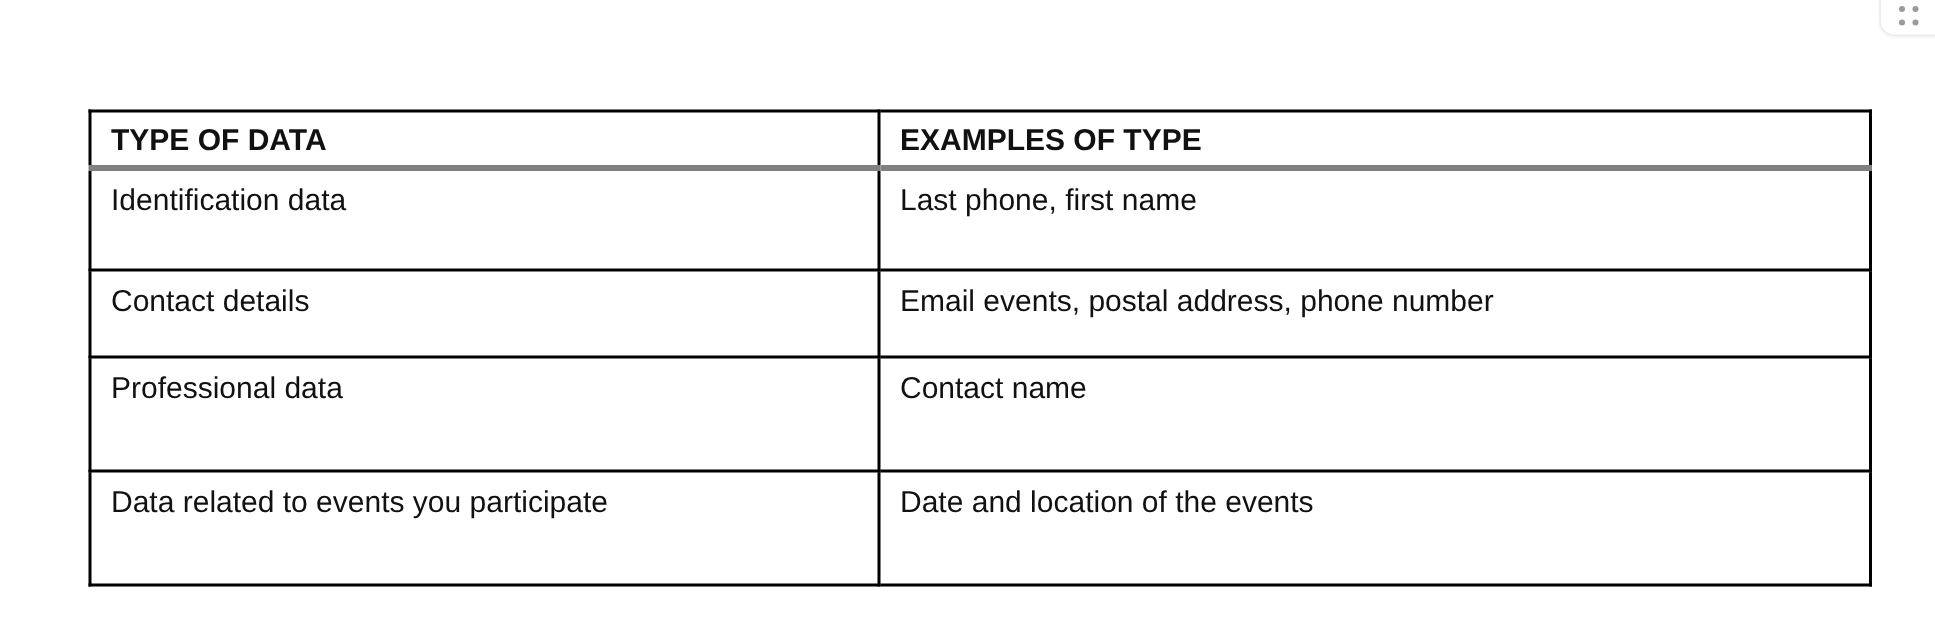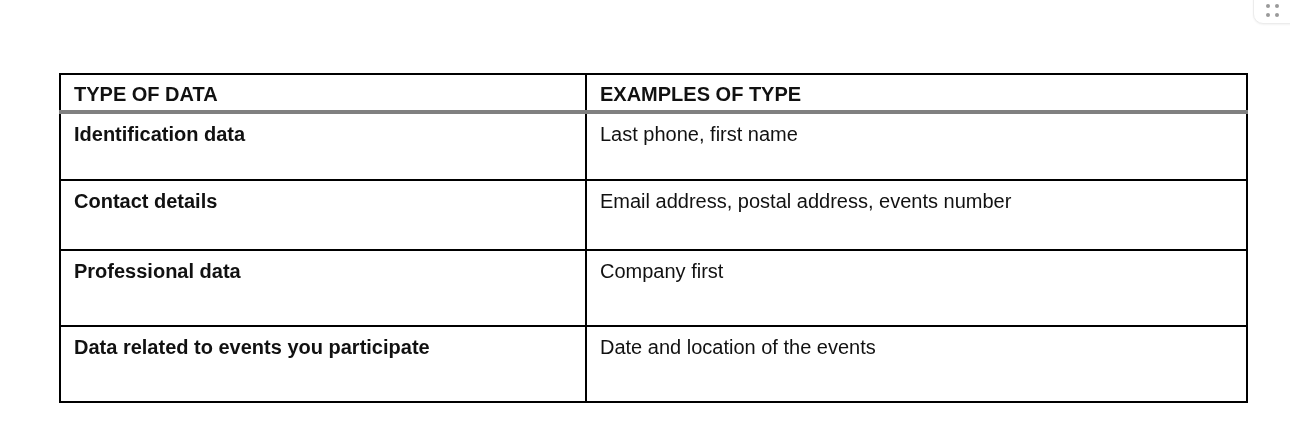--- a/index.html
+++ b/index.html
@@ -44,28 +44,28 @@
     overflow: hidden;
   }
   .data-table thead th {
     border-bottom: 4px solid var(--header_divider);
     font-weight: bold;
     text-align: left;
     height: 38px;
     padding-top: 4px;
   }
   .data-table td.type-cell {
-    font-weight: bold;
+    font-weight: normal;
     text-align: left;
   }
   .data-table td.examples-cell {
     text-align: justify;
   }
   .data-table tbody tr:nth-child(1) { height: 68px; }
-  .data-table tbody tr:nth-child(2) { height: 70px; }
+  .data-table tbody tr:nth-child(2) { height: 58px; }
   .data-table tbody tr:nth-child(3) { height: 76px; border-radius: 20px; }
   .data-table tbody tr:nth-child(4) { height: 76px; }
   .data-table tbody tr:nth-child(5) { height: 40px; }
 
   
   .corner-btn {
     position: absolute;
     top: -13px;
     right: -15px;
     width: 52px;
@@ -105,25 +105,25 @@
       <th>EXAMPLES OF TYPE</th>
     </tr>
   </thead>
   <tbody>
     <tr>
       <td class="type-cell">Identification data</td>
       <td class="examples-cell">Last phone, first name</td>
     </tr>
     <tr>
       <td class="type-cell">Contact details</td>
-      <td class="examples-cell">Email address, postal address, events number</td>
+      <td class="examples-cell">Email events, postal address, phone number</td>
     </tr>
     <tr>
       <td class="type-cell">Professional data</td>
-      <td class="examples-cell">Company first</td>
+      <td class="examples-cell">Contact name</td>
     </tr>
     <tr>
       <td class="type-cell">Data related to events you participate</td>
       <td class="examples-cell">Date and location of the events</td>
     </tr>
   </tbody>
 </table>
 
 <div class="corner-btn">
   <div class="dots">

